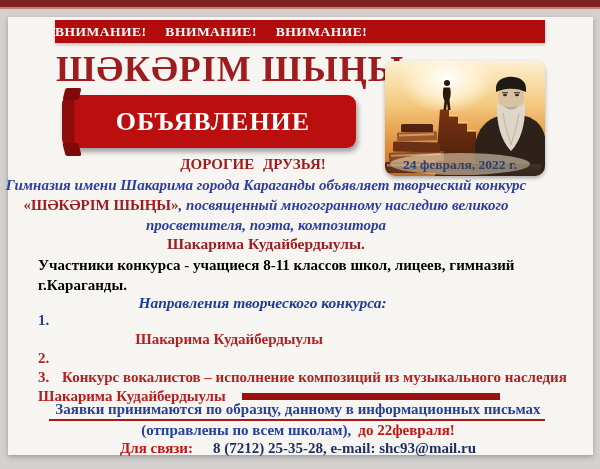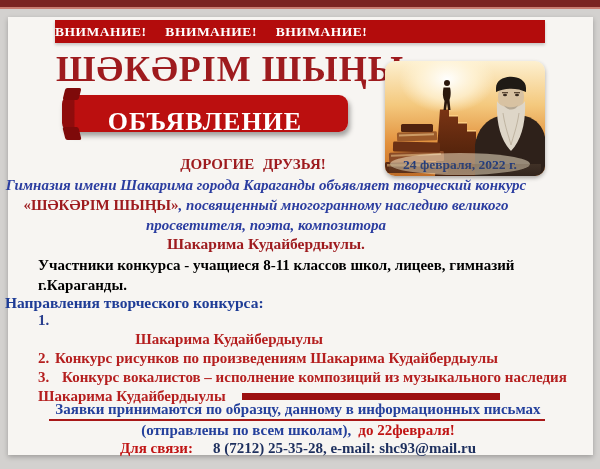--- a/index.html
+++ b/index.html
@@ -28,24 +28,25 @@
     box-shadow:0 2px 3px rgba(0,0,0,.2);
   }
 
   .title{
     position:absolute;left:15px;top:49px;width:430px;
     text-align:center;font-weight:bold;font-size:36px;line-height:40px;
     color:#9e1b1e;letter-spacing:1px;white-space:nowrap;
   }
 
   .ribbon{
-    position:absolute;left:62px;top:95px;width:286px;height:37px;
+    position:absolute;left:62px;top:95px;width:286px;height:53px;
     background:linear-gradient(90deg,#8f0c0c 0px,#8f0c0c 12px,#bb0f0f 13px,#bb0f0f 100%);
     border-radius:9px;
     box-shadow:2px 4px 5px rgba(0,0,0,.35);
+    padding-left:8px;
   }
   .ribbon::before{
     content:"";position:absolute;left:2px;top:-7px;width:16px;height:12px;
     background:#7e0a0a;transform:skewX(-14deg);z-index:0;border-radius:2px;
   }
   .ribbon::after{
     content:"";position:absolute;left:2px;bottom:-8px;width:16px;height:13px;
     background:#7e0a0a;transform:skewX(14deg);z-index:0;border-radius:2px;
   }
   .ribbon span{
@@ -76,22 +77,22 @@
   .intro .hl{color:#9e1b1e;font-style:normal;}
   .author{
     left:5px;top:235px;width:522px;text-align:center;
     font-size:15.5px;color:#9e1b1e;
   }
   .participants{
     left:38px;top:255px;width:520px;text-align:left;
     font-size:15px;line-height:20px;color:#000000;
   }
   .dir-heading{
-    left:5px;top:294px;width:515px;
-    font-size:15.5px;color:#1e3c96;
+    left:5px;top:294px;width:515px;text-align:center;
+    font-size:15.5px;color:#1e3c96;font-style:italic;
   }
   .li{
     left:38px;width:530px;display:flex;font-size:15px;line-height:17px;
     color:#b51f1f;
   }
   .li .num{flex:none;width:24px;}
   .li1{top:312px;}
   .li1 .num{color:#2a3f8e;}
   .li1b{left:38px;top:331px;width:382px;text-align:center;font-size:15px;color:#b51f1f;}
   .li2{top:350px;}
@@ -216,21 +217,20 @@
 
   <div class="t dir-heading">Направления творческого конкурса:</div>
 
   <div class="t li li1">
     <span class="num">1.</span>
   </div>
   <div class="t li1b">Шакарима Кудайбердыулы</div>
 
   <div class="t li li2">
     <span class="num">2.</span>
-    <span>Конкурс рисунков по произведениям Шакарима Кудайбердыулы</span>
   </div>
 
   <div class="t li li3">
     <span class="num">3.</span>
     <span>Конкурс вокалистов – исполнение  композиций из музыкального наследия</span>
   </div>
   <div class="t li3b">
     <span>Шакарима Кудайбердыулы</span>
     <div class="red-bar"></div>
   </div>

